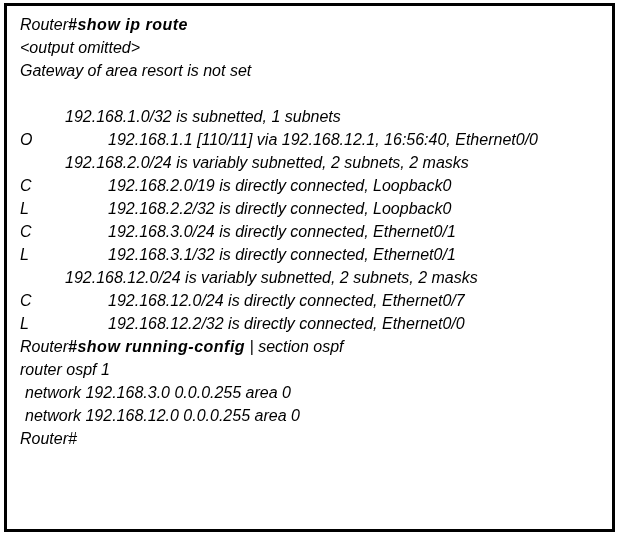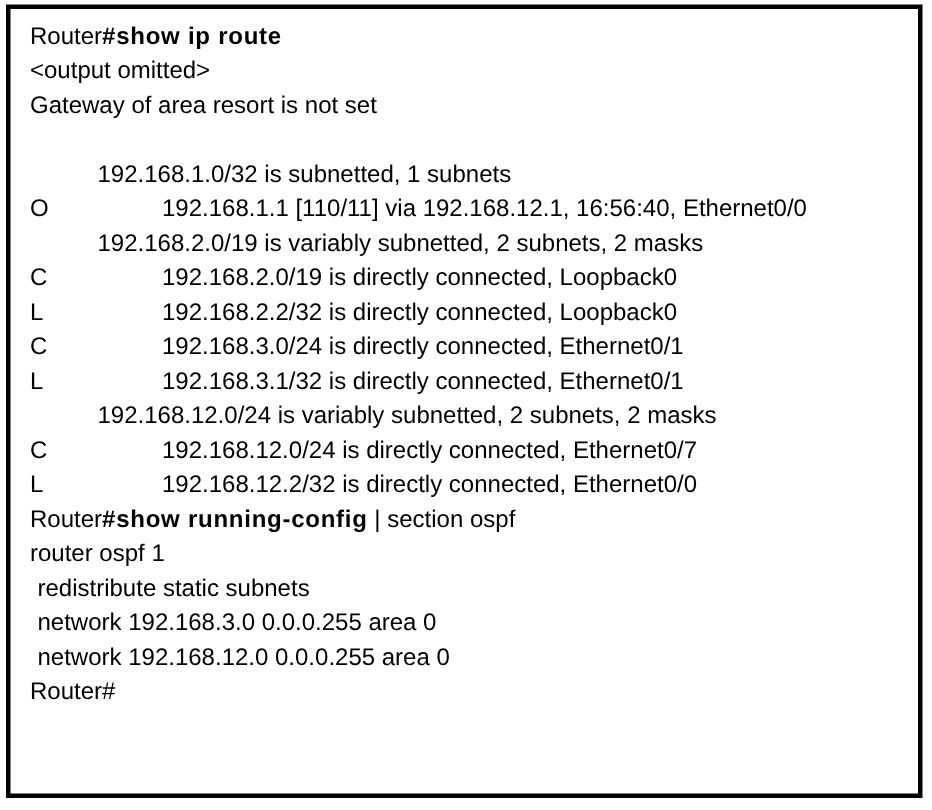--- a/index.html
+++ b/index.html
@@ -18,20 +18,21 @@
     position: absolute;
     left: 4px;
     top: 3px;
     width: 611px;
     height: 529px;
     box-sizing: border-box;
     border: 3px solid #000000;
     background: #ffffff;
     padding-top: 7px;
     overflow: hidden;
+    font-style: italic;
   }
   .row {
     height: 23px;
     line-height: 23px;
     font-size: 16px;
     color: #000000;
     white-space: pre;
   }
   .r-plain, .r-cmd, .r-route { padding-left: 13px; }
   .r-sub  { padding-left: 58px; }
@@ -48,27 +49,26 @@
 </head>
 <body>
 
 <div class="terminal-frame" id="cli-terminal">
     <div class="row r-cmd"><span>Router</span><span class="b">#show ip route</span></div>
     <div class="row r-plain">&lt;output omitted&gt;</div>
     <div class="row r-plain">Gateway of area resort is not set</div>
     <div class="row r-plain">&nbsp;</div>
     <div class="row r-sub">192.168.1.0/32 is subnetted, 1 subnets</div>
     <div class="row r-route"><span class="lbl">O</span><span>192.168.1.1 [110/11] via 192.168.12.1, 16:56:40, Ethernet0/0</span></div>
-    <div class="row r-sub">192.168.2.0/19 is variably subnetted, 2 subnets, 2 masks</div>
+    <div class="row r-sub">192.168.2.0/24 is variably subnetted, 2 subnets, 2 masks</div>
     <div class="row r-route"><span class="lbl">C</span><span>192.168.2.0/19 is directly connected, Loopback0</span></div>
     <div class="row r-route"><span class="lbl">L</span><span>192.168.2.2/32 is directly connected, Loopback0</span></div>
     <div class="row r-route"><span class="lbl">C</span><span>192.168.3.0/24 is directly connected, Ethernet0/1</span></div>
     <div class="row r-route"><span class="lbl">L</span><span>192.168.3.1/32 is directly connected, Ethernet0/1</span></div>
     <div class="row r-sub">192.168.12.0/24 is variably subnetted, 2 subnets, 2 masks</div>
     <div class="row r-route"><span class="lbl">C</span><span>192.168.12.0/24 is directly connected, Ethernet0/7</span></div>
     <div class="row r-route"><span class="lbl">L</span><span>192.168.12.2/32 is directly connected, Ethernet0/0</span></div>
     <div class="row r-cmd"><span>Router</span><span class="b">#show running-config</span><span> | section ospf</span></div>
     <div class="row r-plain">router ospf 1</div>
-    <div class="row r-cfg">redistribute static subnets</div>
     <div class="row r-cfg">network 192.168.3.0 0.0.0.255 area 0</div>
     <div class="row r-cfg">network 192.168.12.0 0.0.0.255 area 0</div>
     <div class="row r-plain">Router#</div>
   </div>
 
 </body></html>

